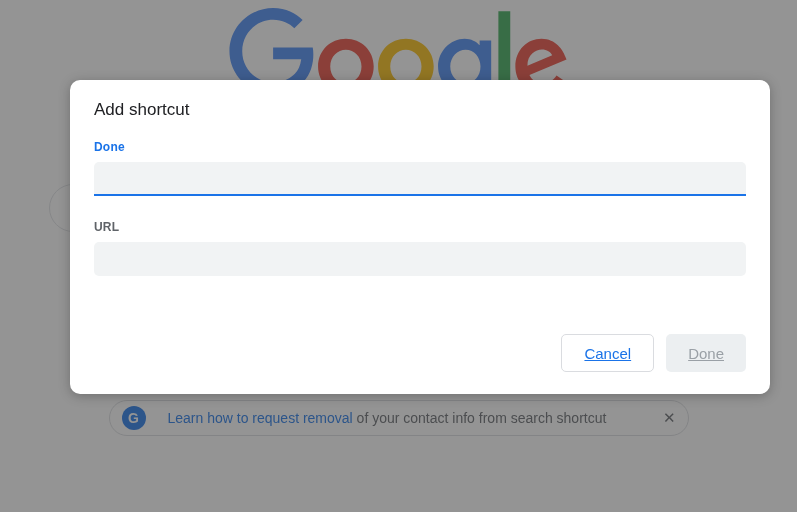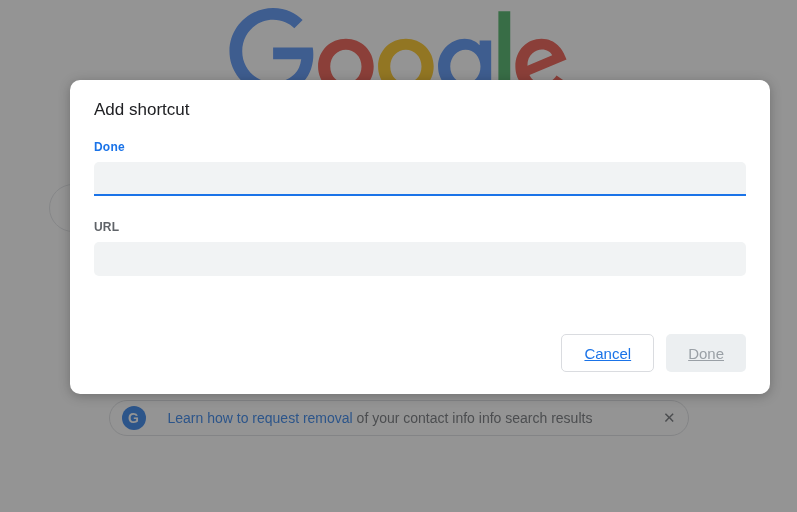--- a/index.html
+++ b/index.html
@@ -146,21 +146,21 @@
       <path fill="#4285F4" d="M209.75 26.34v39.82c0 16.38-9.66 23.07-21.08 23.07-10.75 0-17.22-7.19-19.66-13.07l8.48-3.53c1.51 3.61 5.21 7.87 11.17 7.87 7.31 0 11.84-4.51 11.84-13v-3.19h-.34c-2.18 2.69-6.38 5.04-11.68 5.04-11.09 0-21.25-9.66-21.25-22.09 0-12.52 10.16-22.26 21.25-22.26 5.29 0 9.49 2.35 11.68 4.96h.34v-3.61h9.25zm-8.56 20.92c0-7.81-5.21-13.52-11.84-13.52-6.72 0-12.35 5.71-12.35 13.52 0 7.73 5.63 13.36 12.35 13.36 6.63 0 11.84-5.63 11.84-13.36z"></path>
       <path fill="#34A853" d="M225 3v65h-9.5V3h9.5z"></path>
       <path fill="#EA4335" d="M262.02 54.48l7.56 5.04c-2.44 3.61-8.32 9.83-18.48 9.83-12.6 0-22.01-9.74-22.01-22.18 0-13.19 9.49-22.18 20.92-22.18 11.51 0 17.14 9.16 18.98 14.11l1.01 2.52-29.65 12.28c2.27 4.45 5.8 6.72 10.75 6.72 4.96 0 8.4-2.44 10.92-6.14zm-23.27-7.98l19.82-8.23c-1.09-2.77-4.37-4.7-8.23-4.7-4.95 0-11.84 4.37-11.59 12.93z"></path>
       <path fill="#4285F4" d="M35.29 41.41V32H67c.31 1.64.47 3.58.47 5.68 0 7.06-1.93 15.79-8.15 22.01-6.05 6.3-13.78 9.66-24.02 9.66C16.32 69.35.36 53.89.36 34.91.36 15.93 16.32.47 35.3.47c10.5 0 17.98 4.12 23.6 9.49l-6.64 6.64c-4.03-3.78-9.49-6.72-16.97-6.72-13.86 0-24.7 11.17-24.7 25.03 0 13.86 10.84 25.03 24.7 25.03 8.99 0 14.11-3.61 17.39-6.89 2.66-2.66 4.41-6.46 5.1-11.65l-22.49.01z"></path>
     </svg>
   </div>
   <div class="search-bar"></div>
   <div class="info-banner">
     <div class="badge">G</div>
     <span>
-      <span class="link">Learn how to request removal</span><span class="rest"> of your contact info info search results</span>
+      <span class="link">Learn how to request removal</span><span class="rest"> of your contact info from search shortcut</span>
     </span>
     <span class="close">✕</span>
   </div>
 </div>
 
 <div class="overlay">
   <div class="dialog">
     <div class="dialog-title">Add shortcut</div>
 
     <div class="field-group">

